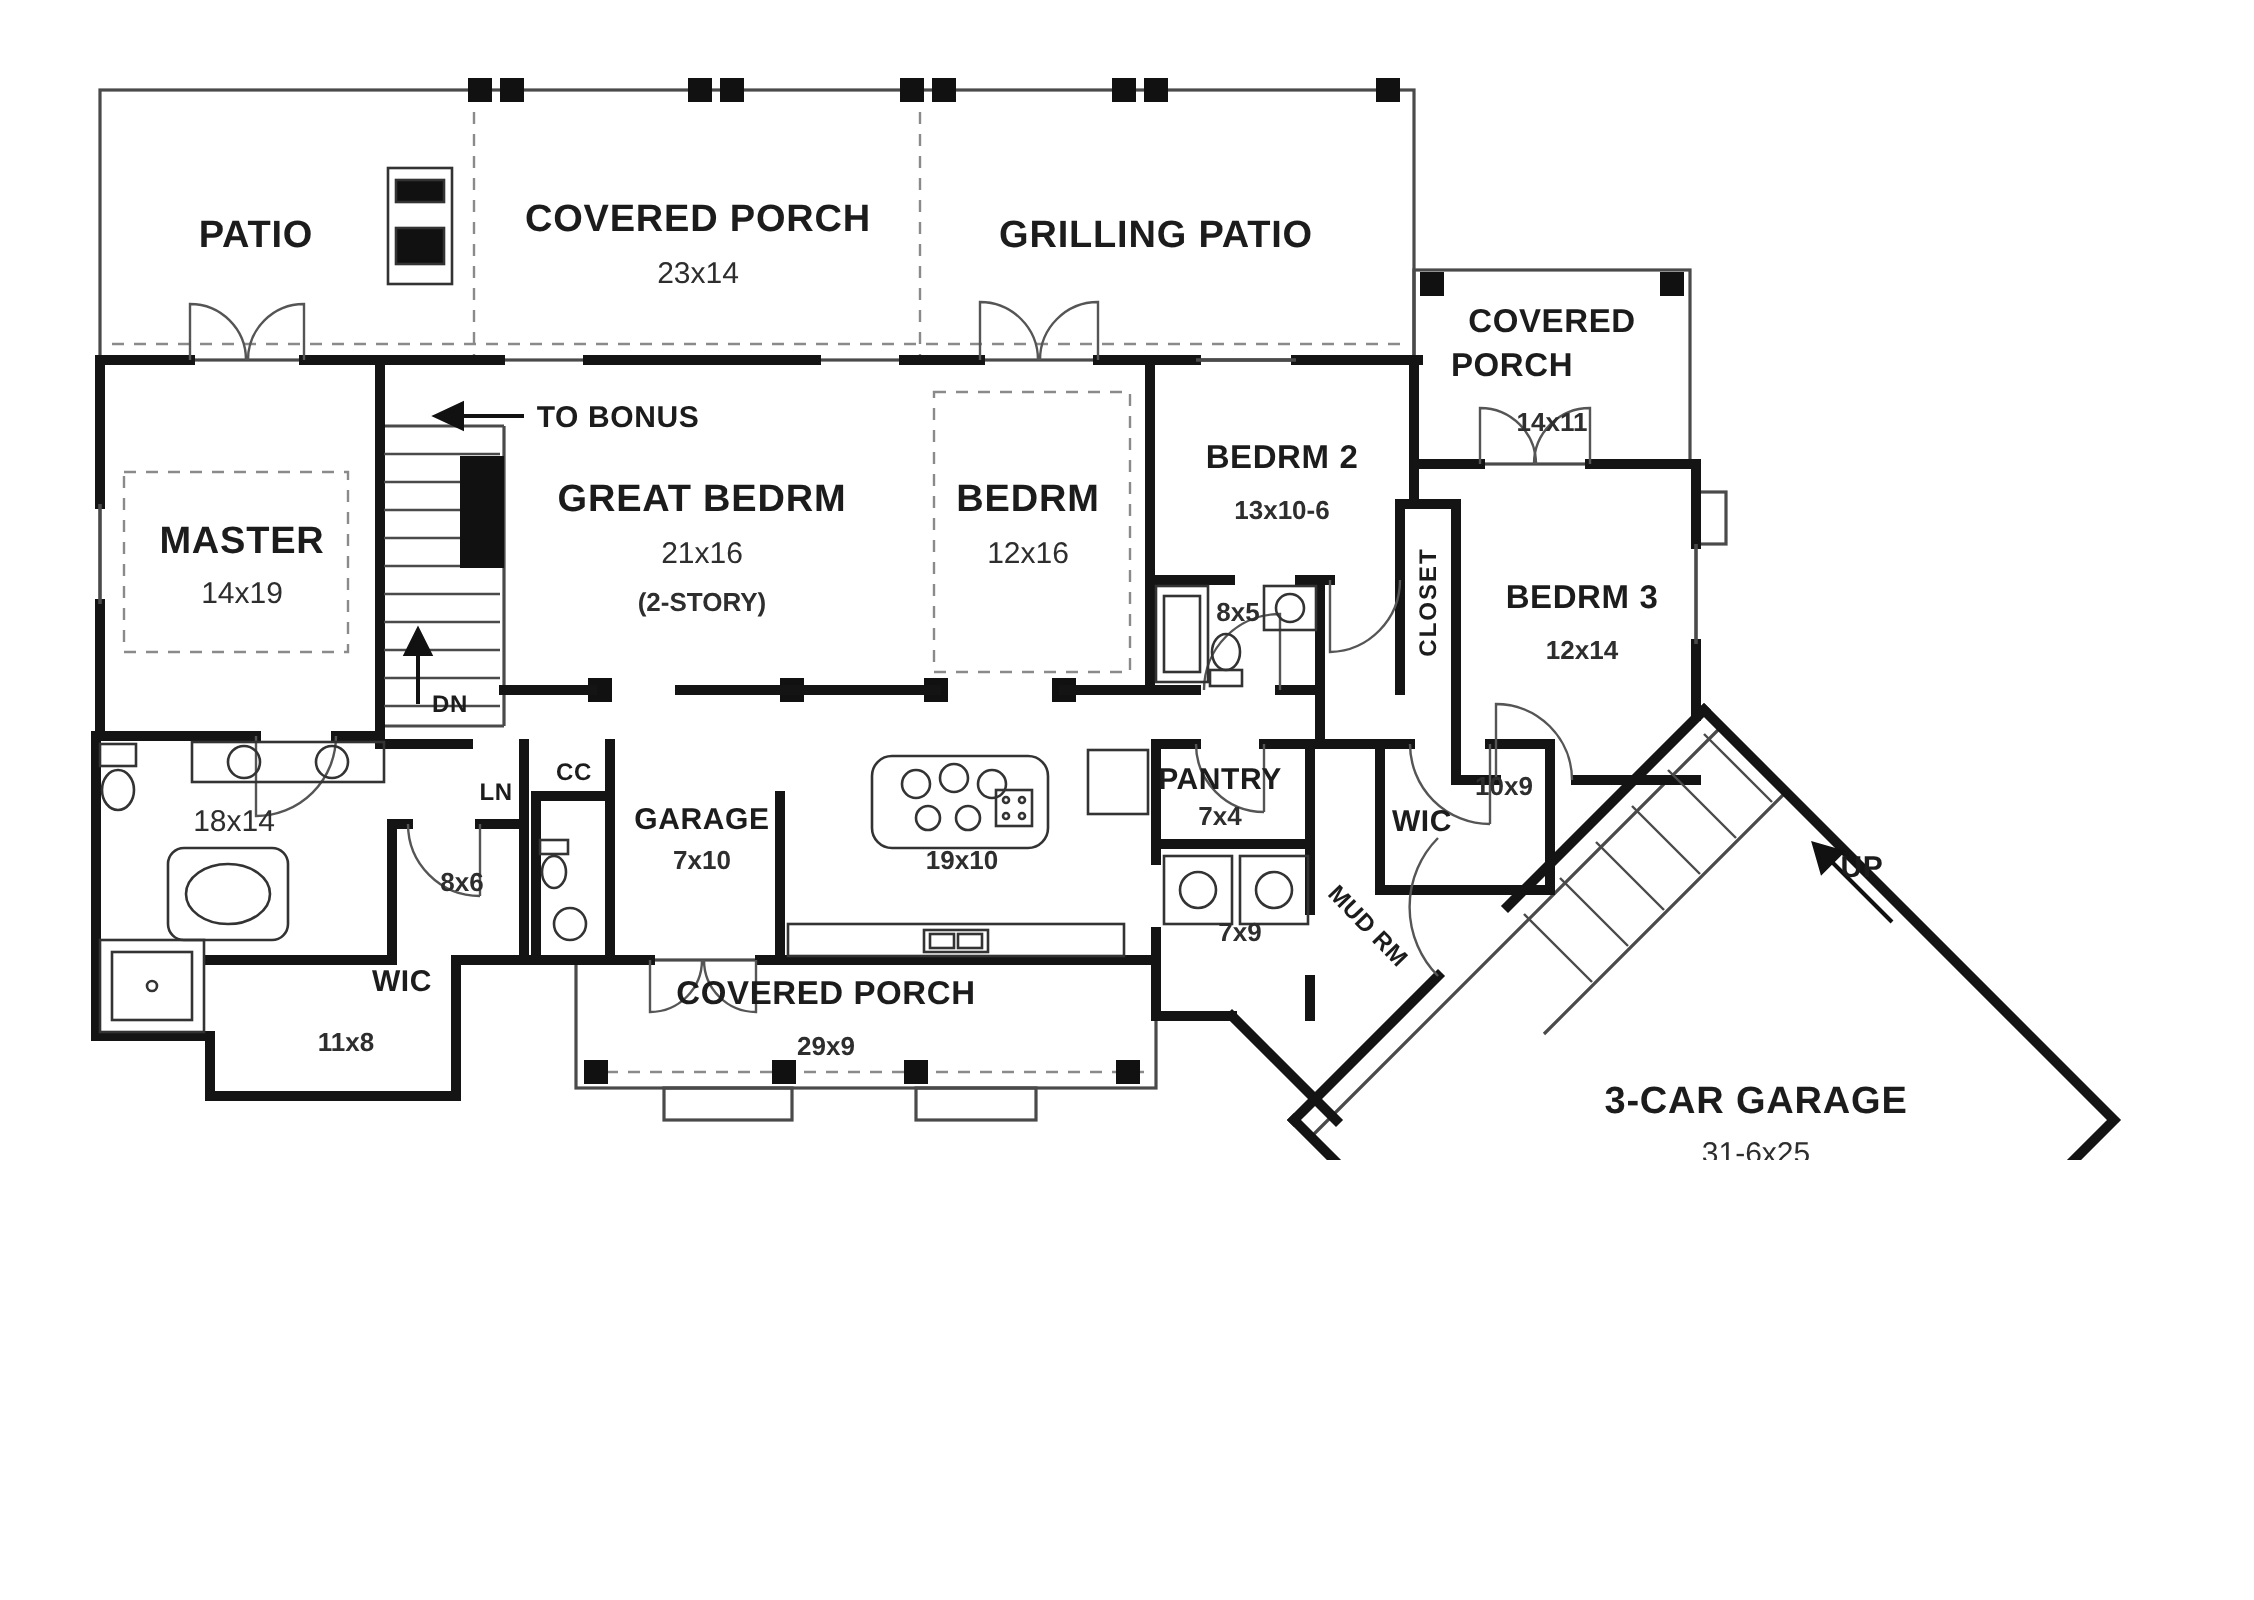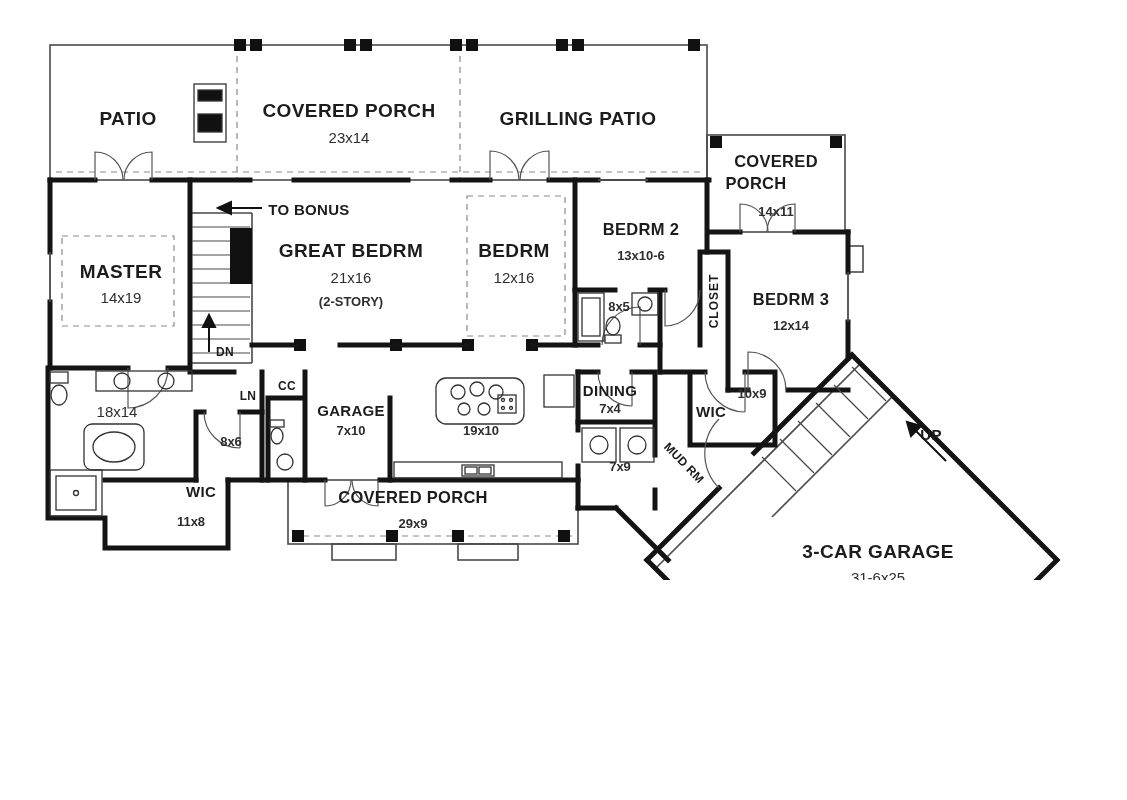--- a/index.html
+++ b/index.html
@@ -237,31 +237,31 @@
   <div class="lbl dim-lg" style="left:117px;top:411px">18x14</div>
   <div class="lbl dim-sm" style="left:231px;top:441px">8x6</div>
   <div class="lbl name-xs" style="left:248px;top:396px">LN</div>
   <div class="lbl name-xs" style="left:287px;top:386px">CC</div>
 
   <div class="lbl name-sm" style="left:351px;top:410px">GARAGE</div>
   <div class="lbl dim-sm" style="left:351px;top:430px">7x10</div>
 
   <div class="lbl dim-sm" style="left:481px;top:430px">19x10</div>
 
-  <div class="lbl name-sm" style="left:610px;top:390px">DINING</div>
+  <div class="lbl name-sm" style="left:610px;top:390px">PANTRY</div>
   <div class="lbl dim-sm" style="left:610px;top:408px">7x4</div>
 
   <div class="lbl name-sm" style="left:711px;top:411px">WIC</div>
   <div class="lbl dim-sm" style="left:752px;top:393px">10x9</div>
 
   <div class="lbl dim-sm" style="left:620px;top:466px">7x9</div>
   <div class="lbl name-xs rot-diag" style="left:684px;top:463px">MUD RM</div>
 
   <div class="lbl name-sm" style="left:201px;top:491px">WIC</div>
-  <div class="lbl dim-sm" style="left:191px;top:521px">11x8</div>
+  <div class="lbl dim-sm" style="left:173px;top:521px">11x8</div>
 
   <div class="lbl name-md" style="left:413px;top:497px">COVERED PORCH</div>
   <div class="lbl dim-sm" style="left:413px;top:523px">29x9</div>
 
   <div class="lbl name-lg" style="left:878px;top:551px">3-CAR GARAGE</div>
   <div class="lbl dim-lg" style="left:878px;top:577px">31-6x25</div>
 
   <div class="lbl name-sm" style="left:931px;top:434px">UP</div>
 
 </div>

